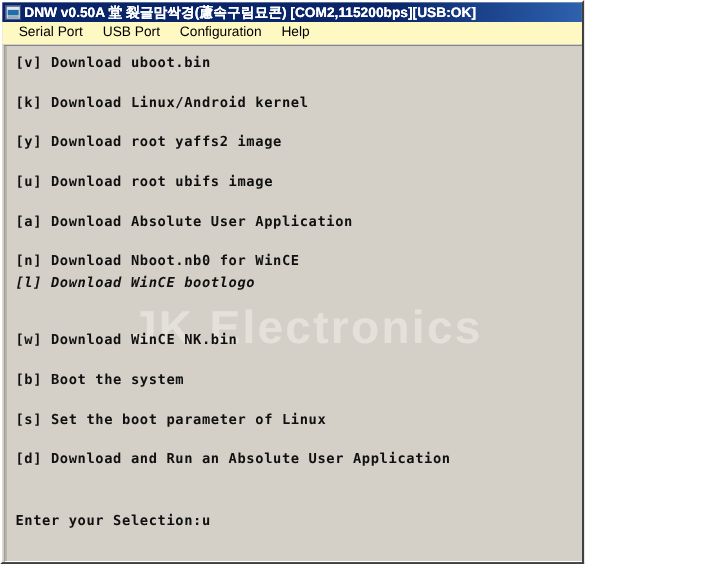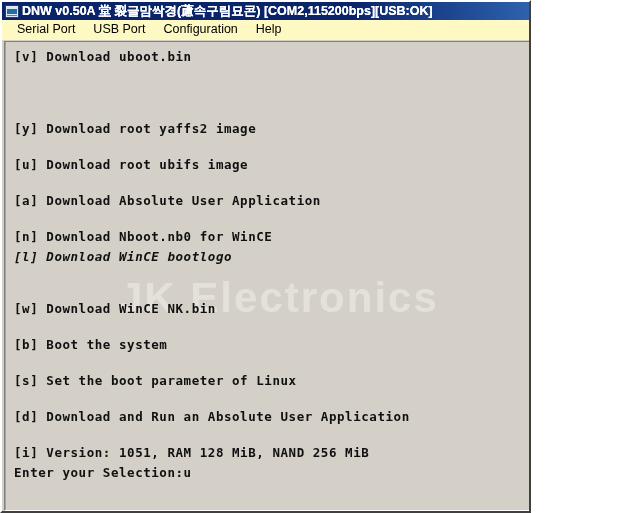--- a/index.html
+++ b/index.html
@@ -306,30 +306,30 @@
     <div class="menu-item">Configuration</div>
     <div class="menu-item">Help</div>
   </div>
 
   <div id="client-area">
 
     <div id="terminal">
       <div id="watermark">JK Electronics</div>
       <div id="terminal-lines">
           <div class="term-line" style="top: 8px;">[v] Download uboot.bin</div>
+          <div class="term-line" style="top: 44px;">[k] Download Linux/Android kernel</div>
           <div class="term-line" style="top: 80px;">[y] Download root yaffs2 image</div>
           <div class="term-line" style="top: 116px;">[u] Download root ubifs image</div>
           <div class="term-line" style="top: 152px;">[a] Download Absolute User Application</div>
           <div class="term-line" style="top: 188px;">[n] Download Nboot.nb0 for WinCE</div>
           <div class="term-line" style="top: 208px; font-style: italic;">[l] Download WinCE bootlogo</div>
           <div class="term-line" style="top: 260px;">[w] Download WinCE NK.bin</div>
           <div class="term-line" style="top: 296px;">[b] Boot the system</div>
           <div class="term-line" style="top: 332px;">[s] Set the boot parameter of Linux</div>
           <div class="term-line" style="top: 368px;">[d] Download and Run an Absolute User Application</div>
-          <div class="term-line" style="top: 404px;">[i] Version: 1051, RAM 128 MiB, NAND 256 MiB</div>
           <div class="term-line" style="top: 424px;">Enter your Selection:u</div>
         </div>
 
     </div>
 
     <div id="scrollbar">
       <div class="sb-button" id="sb-up">
         <div class="sb-arrow"></div>
       </div>
       <div id="sb-track">

